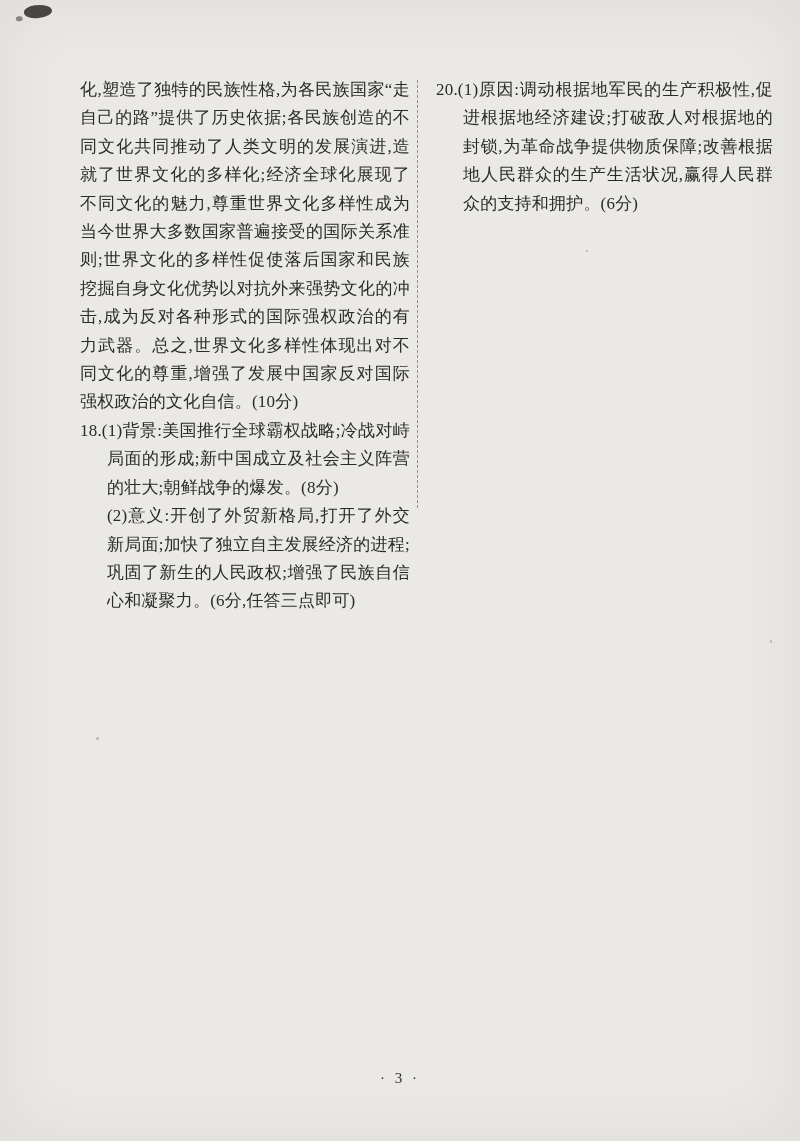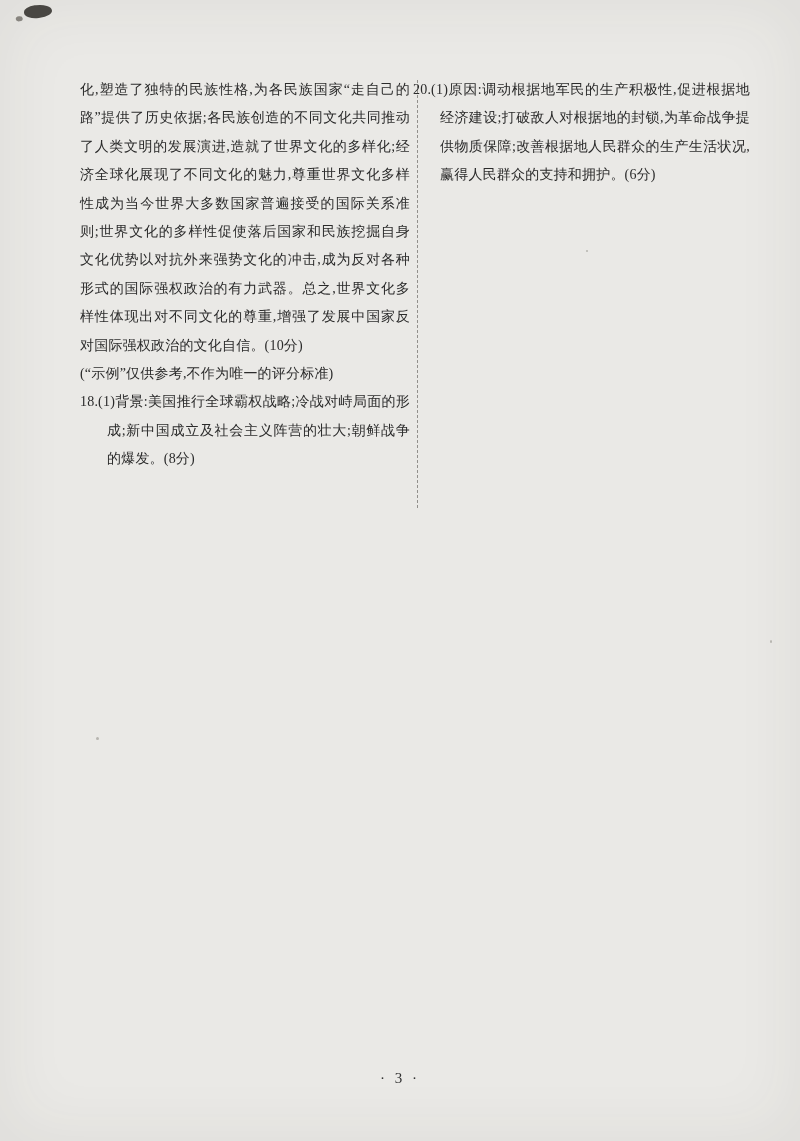--- a/index.html
+++ b/index.html
@@ -30,29 +30,29 @@
     background:#55524c;border-radius:50%;opacity:.7;
   }
   .speck{position:absolute;background:#8d8a84;border-radius:50%;opacity:.55;}
   .speck.s1{left:96px;top:737px;width:3px;height:3px;}
   .speck.s2{left:586px;top:250px;width:2px;height:2px;}
   .speck.s3{left:770px;top:640px;width:2px;height:3px;}
 
   
   .col{position:absolute;top:76px;}
   .col-left{left:80px;width:330px;}
-  .col-right{left:413px;width:337px;}
+  .col-right{left:436px;width:337px;}
   .divider{
     position:absolute;left:417px;top:80px;height:428px;width:0;
     border-left:1px dashed #92908c;
   }
 
   p.para{
     margin:0;
-    font-size:14px;
+    font-size:17px;
     line-height:28.4px;
     text-align:justify;
     letter-spacing:.2px;
   }
   .answer{padding-left:27px;}
   p.para.hang{text-indent:-27px;}
   .qnum{display:inline;}
 
   .page-number{
     position:absolute;left:0;right:0;top:1070px;
@@ -67,23 +67,23 @@
 
 <div class="sheet">
 
   <div class="scan-blot"></div>
   <div class="speck s1"></div>
   <div class="speck s2"></div>
   <div class="speck s3"></div>
 
   <div class="col col-left">
     <p class="para">化,塑造了独特的民族性格,为各民族国家“走自己的路”提供了历史依据;各民族创造的不同文化共同推动了人类文明的发展演进,造就了世界文化的多样化;经济全球化展现了不同文化的魅力,尊重世界文化多样性成为当今世界大多数国家普遍接受的国际关系准则;世界文化的多样性促使落后国家和民族挖掘自身文化优势以对抗外来强势文化的冲击,成为反对各种形式的国际强权政治的有力武器。总之,世界文化多样性体现出对不同文化的尊重,增强了发展中国家反对国际强权政治的文化自信。(10分)</p>
-    <p class="para">(“示例”仅供参考,不作为唯一的评分标准)</p>
     <div class="answer">
       <p class="para hang"><span class="qnum">18.</span><span>(1)背景:美国推行全球霸权战略;冷战对峙局面的形成;新中国成立及社会主义阵营的壮大;朝鲜战争的爆发。(8分)</span></p>
+      <p class="para">(2)意义:开创了外贸新格局,打开了外交新局面;加快了独立自主发展经济的进程;巩固了新生的人民政权;增强了民族自信心和凝聚力。(6分,任答三点即可)</p>
     </div>
   </div>
 
   <div class="divider"></div>
 
   <div class="col col-right">
     <div class="answer">
       <p class="para hang"><span class="qnum">20.</span><span>(1)原因:调动根据地军民的生产积极性,促进根据地经济建设;打破敌人对根据地的封锁,为革命战争提供物质保障;改善根据地人民群众的生产生活状况,赢得人民群众的支持和拥护。(6分)</span></p>
     </div>
   </div>

